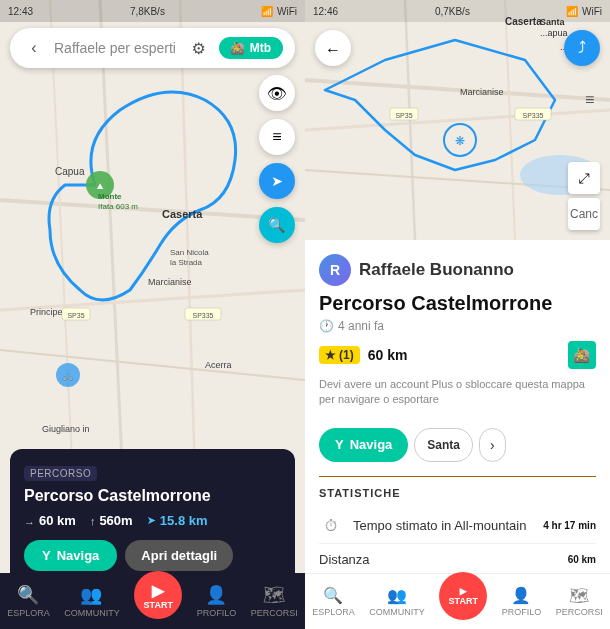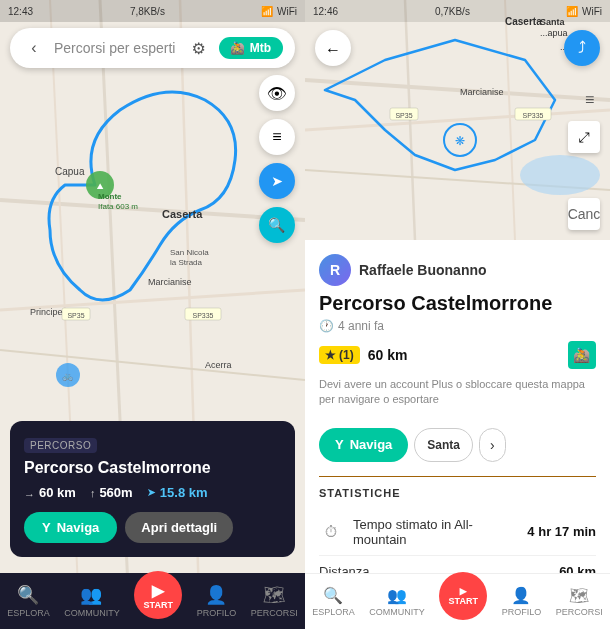--- a/index.html
+++ b/index.html
@@ -82,21 +82,21 @@
       padding: 4px 12px;
       color: white;
       font-size: 12px;
       font-weight: 600;
       display: flex; align-items: center; gap: 4px;
     }
 
     
     .route-card {
       position: absolute;
-      bottom: 72px;
+      bottom: 44px;
       left: 10px;
       right: 10px;
       background: #1a1a2e;
       border-radius: 12px;
       padding: 14px;
       z-index: 10;
       color: white;
     }
 
     .route-card .tag {
@@ -286,21 +286,21 @@
 
     .avatar {
       width: 32px; height: 32px;
       border-radius: 50%;
       background: linear-gradient(135deg, #4a90e2, #7b68ee);
       display: flex; align-items: center; justify-content: center;
       color: white; font-size: 14px; font-weight: 700;
     }
 
     .user-name {
-      font-size: 14px;
+      font-size: 17px;
       font-weight: 600;
       color: #333;
     }
 
     .route-title-right {
       font-size: 20px;
       font-weight: 700;
       color: #111;
       margin-bottom: 4px;
     }
@@ -427,21 +427,21 @@
       color: #888;
     }
 
     .stat-label {
       flex: 1;
       font-size: 13px;
       color: #333;
     }
 
     .stat-value {
-      font-size: 13px;
+      font-size: 10px;
       font-weight: 600;
       color: #111;
     }
 
     
     .bottom-nav-right {
       position: absolute;
       bottom: 0; left: 0; right: 0;
       height: 56px;
       background: white;
@@ -512,21 +512,21 @@
   </div>
 
   <div class="status-bar-left">
     <span>12:43</span>
     <span>7,8KB/s</span>
     <span>📶 WiFi</span>
   </div>
 
   <div class="search-bar">
     <div class="back-btn">‹</div>
-    <div class="search-input-text">Percorsi per esperti</div>
+    <div class="search-input-text">Raffaele per esperti</div>
     <div class="filter-icon">⚙</div>
     <div class="mtb-badge">
       <span>🚵</span>
       <span>Mtb</span>
     </div>
   </div>
 
   <div style="position:absolute; right:10px; top:75px; display:flex; flex-direction:column; gap:8px; z-index:10;">
     <div class="map-btn-round" style="font-size:16px;">👁</div>
     <div class="map-btn-round" style="font-size:16px;">≡</div>
@@ -629,21 +629,21 @@
 
     
     <div class="back-arrow-right">←</div>
 
     
     <div style="position:absolute; top:30px; right:10px; width:36px; height:36px; background:#2196F3; border-radius:50%; display:flex; align-items:center; justify-content:center; color:white; font-size:16px; box-shadow: 0 2px 6px rgba(0,0,0,0.2);">⤴</div>
 
     
     <div class="map-right-controls">
       <div class="map-ctrl-btn">⤢</div>
-      <div class="map-ctrl-btn" style="font-size:14px; color:#666;margin-top:41px;">Canc</div>
+      <div class="map-ctrl-btn" style="font-size:12px; color:#666;">Canc</div>
     </div>
   </div>
 
   <div class="detail-panel" style="height: calc(629px - 240px - 56px); overflow-y: auto;">
 
     <div class="user-row">
       <div class="avatar">
         <span>R</span>
       </div>
       <span class="user-name">Raffaele Buonanno</span>

